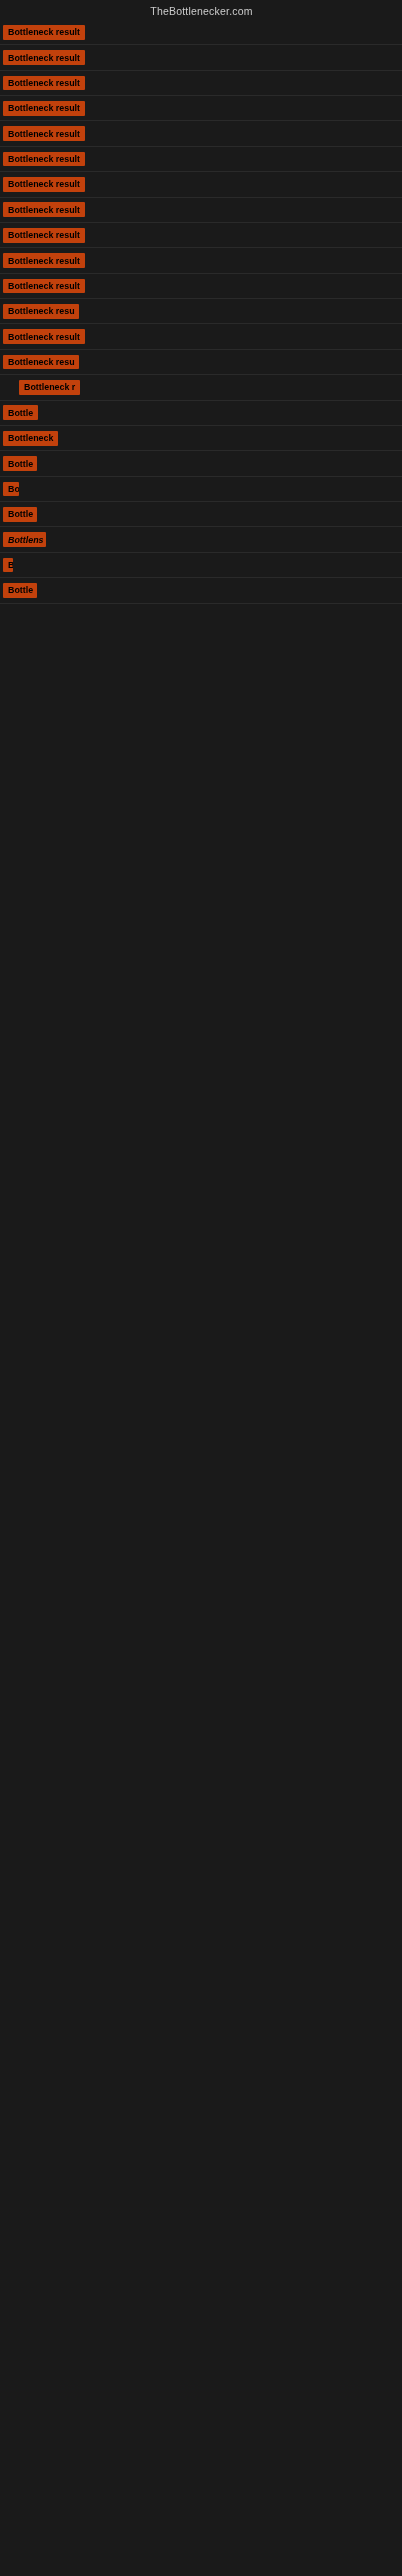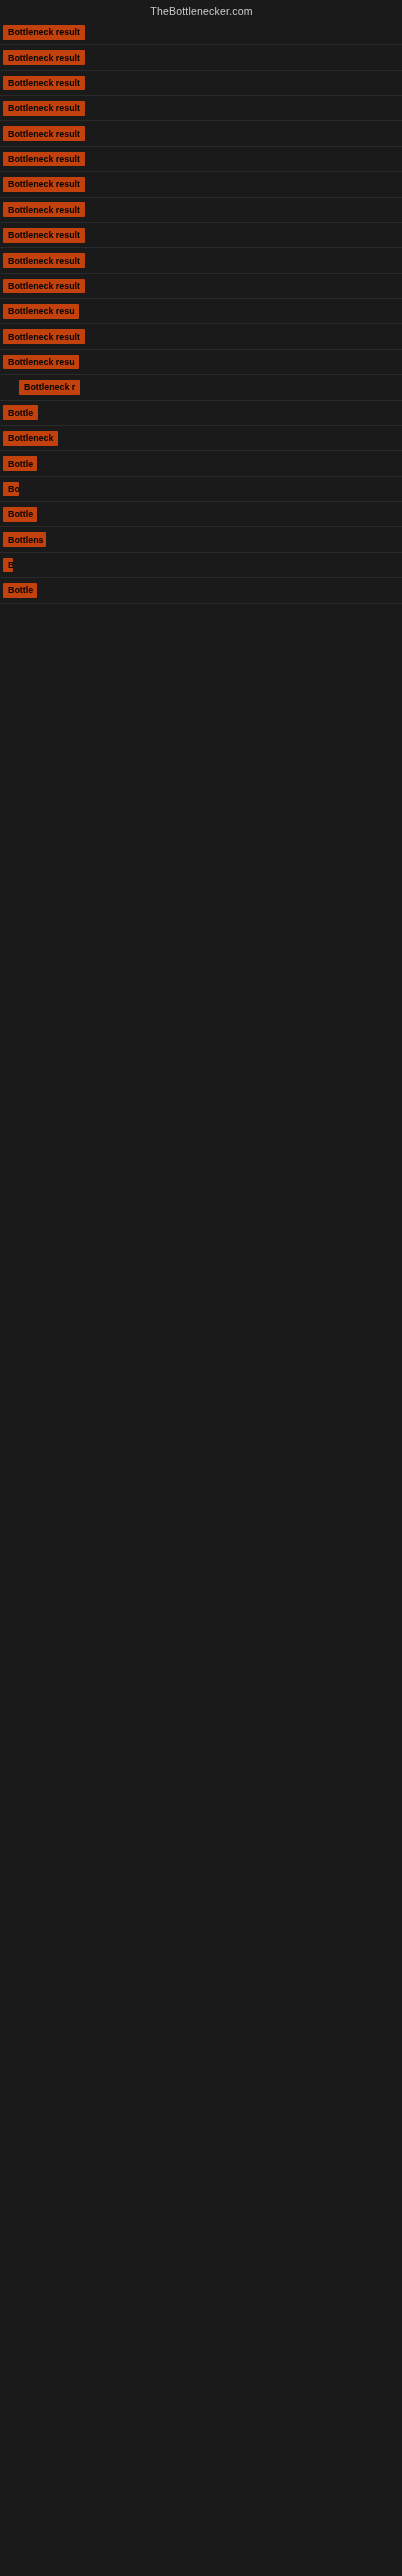--- a/index.html
+++ b/index.html
@@ -105,21 +105,21 @@
     <div class="row">
       <span class="bottleneck-badge" style="max-width: 34px;">Bottle</span>
     </div>
     <div class="row">
       <span class="bottleneck-badge" style="max-width: 16px;">Bo</span>
     </div>
     <div class="row">
       <span class="bottleneck-badge" style="max-width: 34px;">Bottle</span>
     </div>
     <div class="row">
-      <span class="bottleneck-badge" style="max-width: 43px;">Bottlens</span>
+      <span class="bottleneck-badge" style="max-width: 43px; font-style: italic;">Bottlens</span>
     </div>
     <div class="row">
       <span class="bottleneck-badge" style="max-width: 8px;">B</span>
     </div>
     <div class="row">
       <span class="bottleneck-badge" style="max-width: 34px;">Bottle</span>
     </div>
   </div>
 
 

